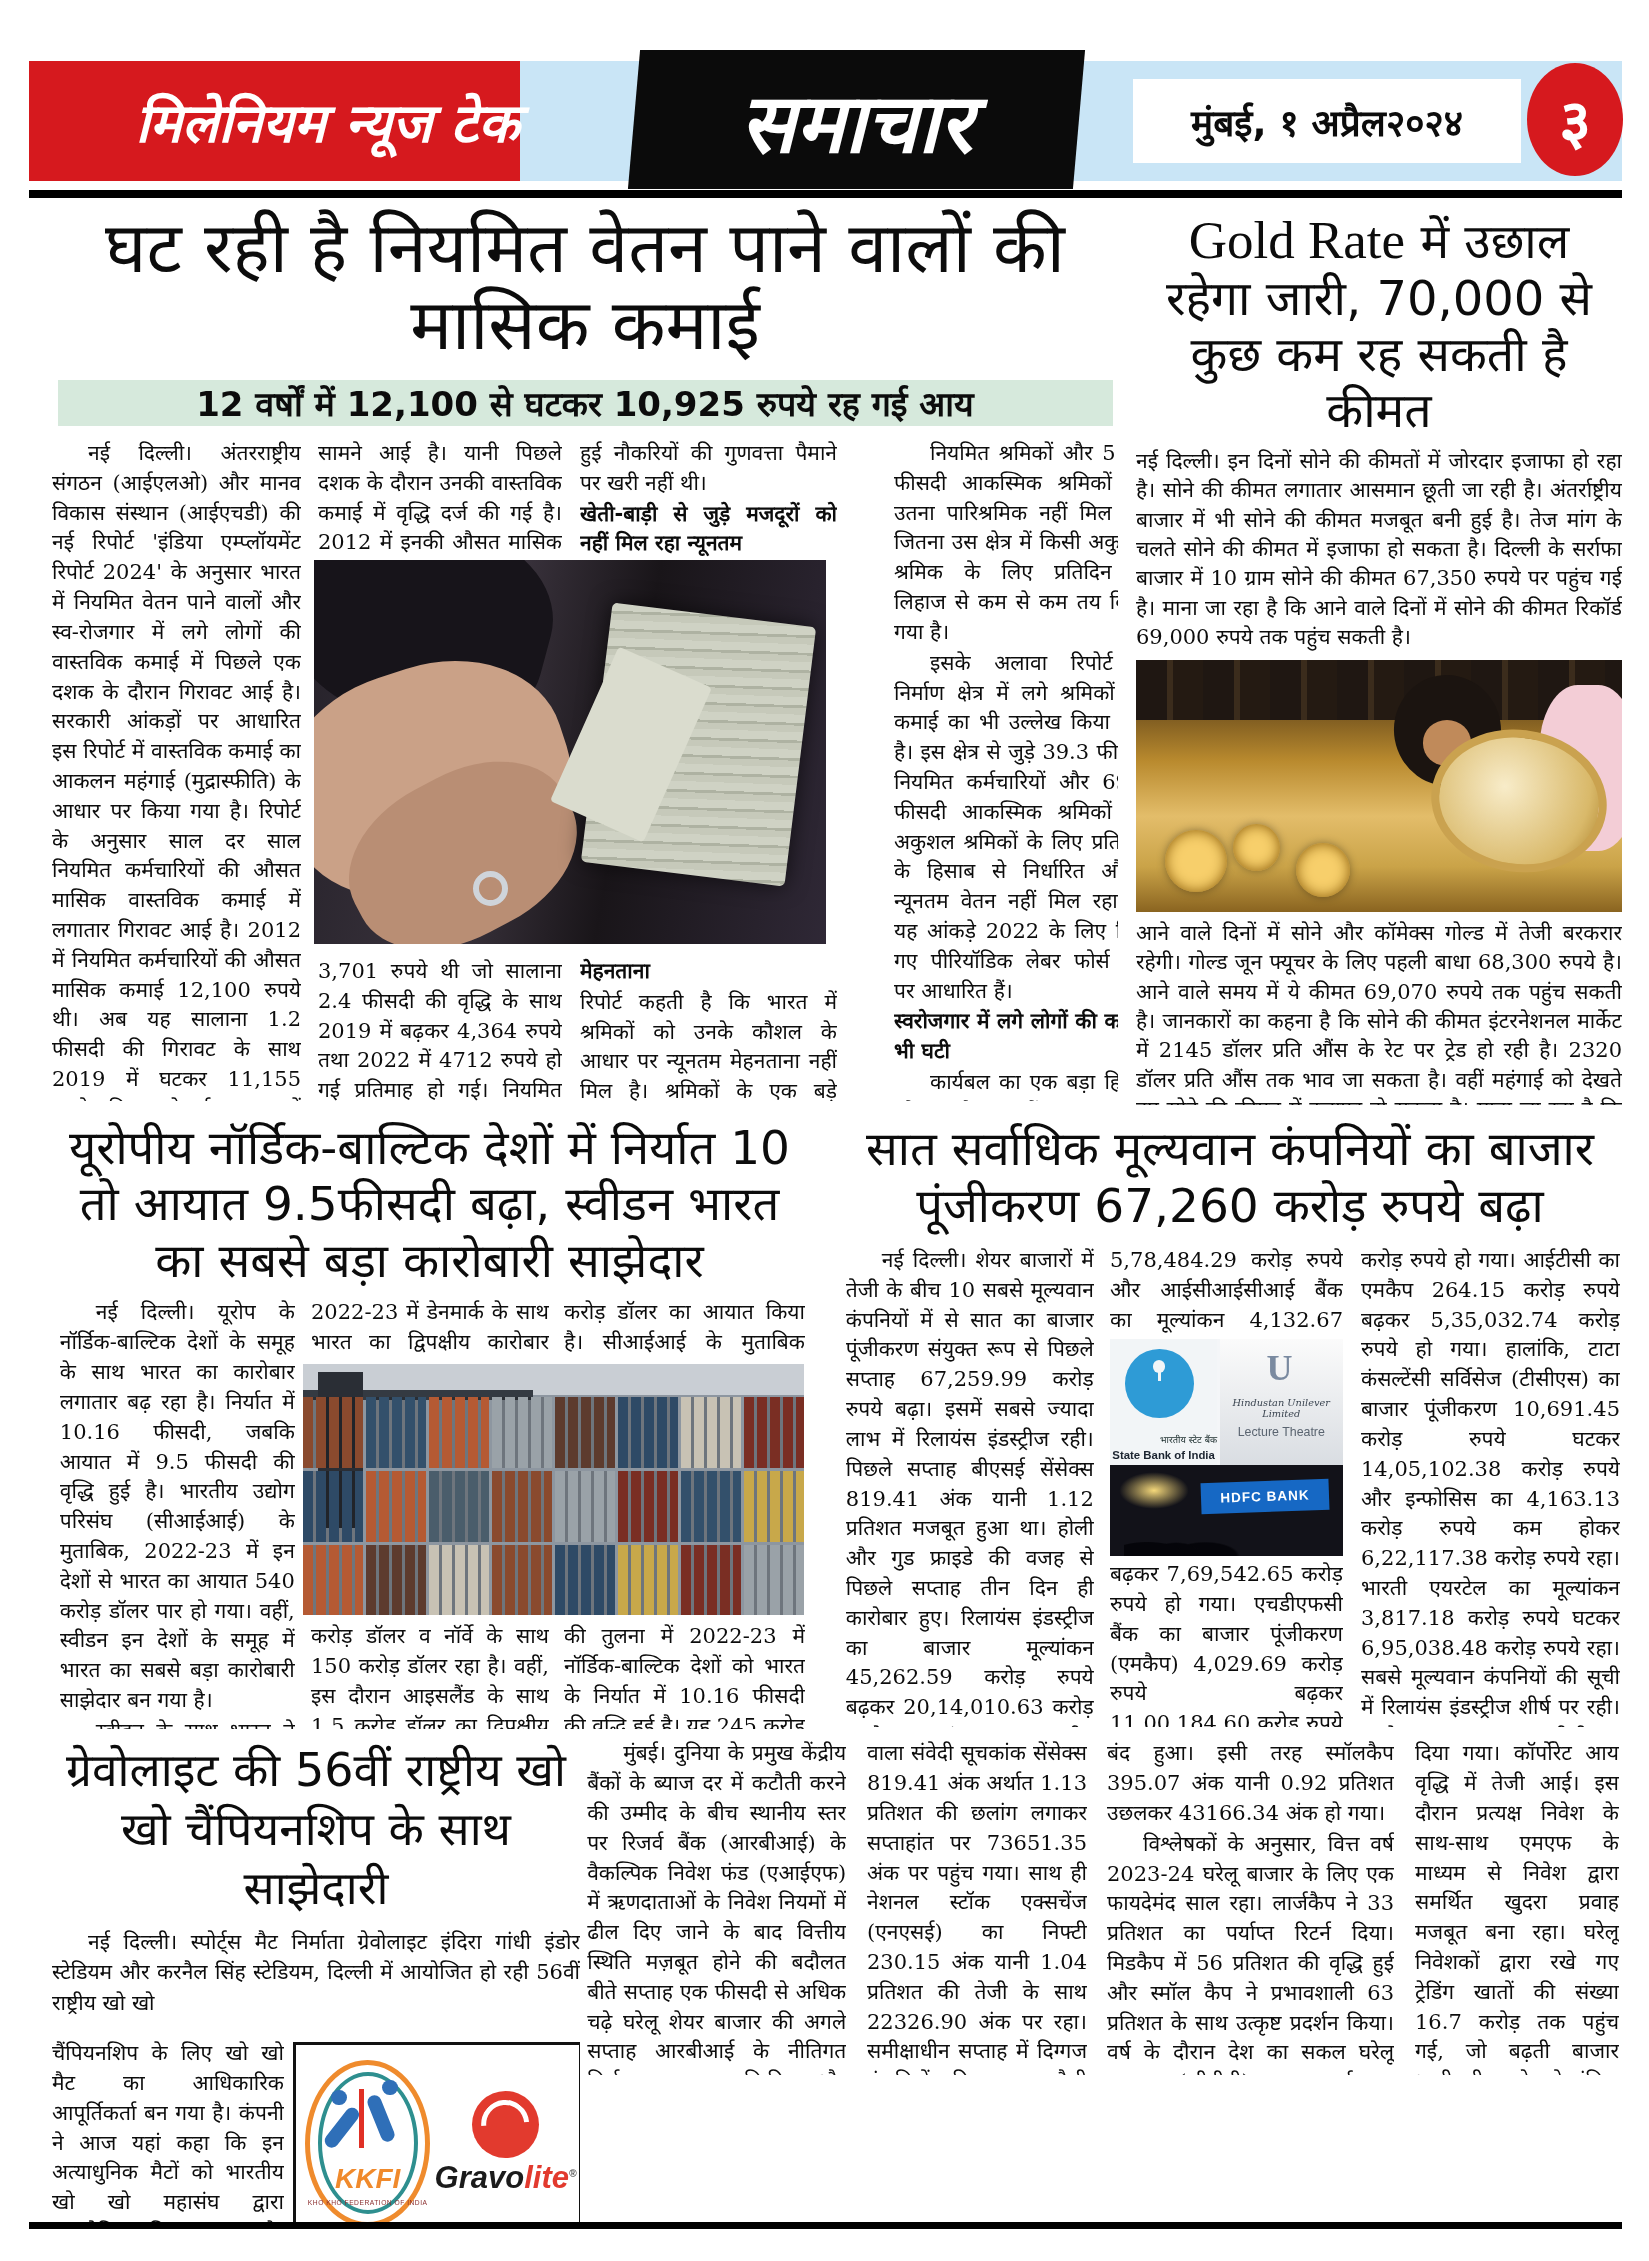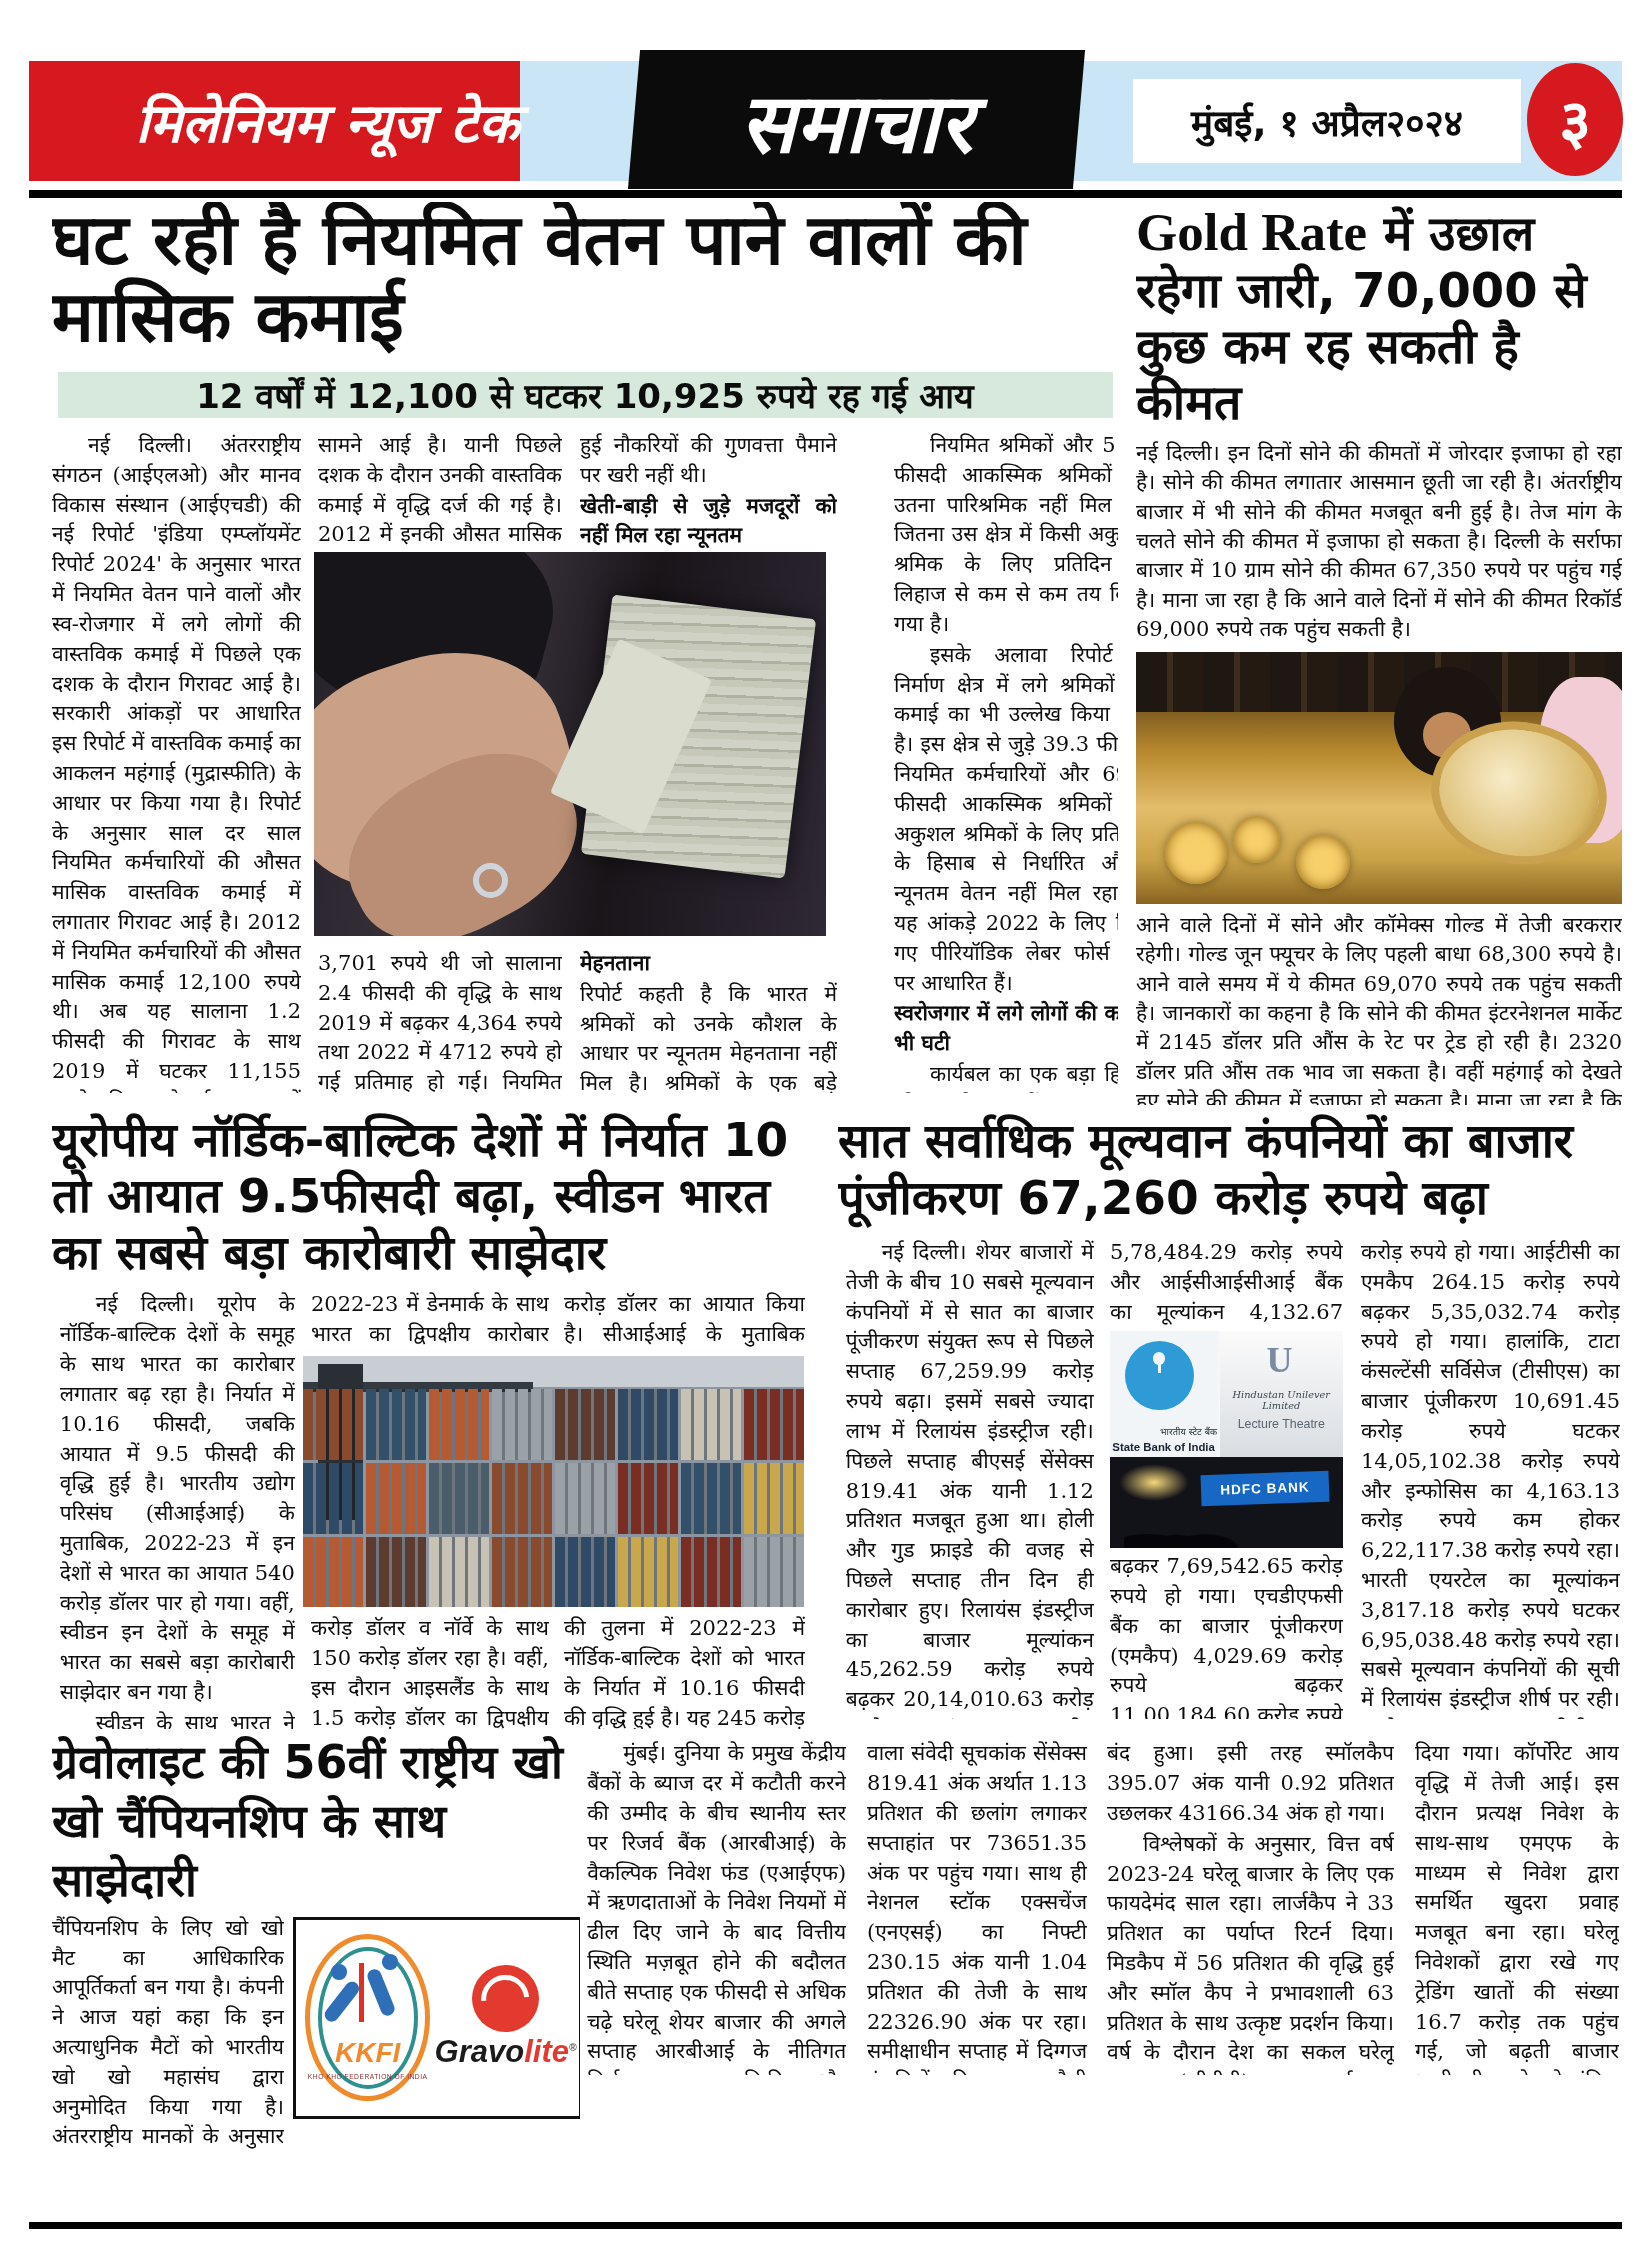--- a/index.html
+++ b/index.html
@@ -22,21 +22,21 @@
             border-radius:50%;display:flex;align-items:center;justify-content:center;}
   .mast-page span{color:#fff;font-family:"DejaVu Sans",sans-serif;font-weight:700;font-size:61px;}
   .rule{position:absolute;left:28.5px;width:1593px;height:8.3px;background:#000;}
   .top-rule{top:190px;}
   .bottom-rule{top:2222px;height:7.2px;}
   
   section{position:absolute;overflow:hidden;}
   .bodytext p{margin:0 0 1px 0;font-size:21px;line-height:1.42;text-align:justify;text-indent:36px;}
   .bodytext p.noind{text-indent:0;}
   .bodytext p.sub{font-weight:700;font-family:"DejaVu Sans",sans-serif;}
-  h1,h2{margin:0;font-family:"DejaVu Sans",sans-serif;font-weight:700;}
+  h1,h2{margin:8px;font-family:"DejaVu Sans",sans-serif;font-weight:400;text-align:center;}
   .photo{position:relative;overflow:hidden;}
   
   .sec-lead{left:52px;top:202px;width:1066px;height:903px;}
   .sec-lead h1{font-size:70px;line-height:1.1;}
   .lead-subbar{margin:15.5px auto 0 auto;width:1055px;height:46px;background:#d6e9dc;
       display:flex;align-items:center;justify-content:center;font-family:"DejaVu Sans",sans-serif;
       font-weight:700;font-size:34px;}
   .lead-body{position:relative;margin-top:13.5px;height:662px;}
   .lcol{position:absolute;top:0;bottom:0;overflow:hidden;}
   .l-c1{left:0;width:249px;}
@@ -340,20 +340,21 @@
         <p class="noind">बढ़कर 7,69,542.65 करोड़ रुपये हो गया। एचडीएफसी बैंक का बाजार पूंजीकरण (एमकैप) 4,029.69 करोड़ रुपये बढ़कर 11,00,184.60 करोड़ रुपये और हिंदुस्तान यूनिलीवर का 2,819.51 करोड़ रुपये बढ़कर 5,32,946.04</p>
       </div>
       <div class="mcol m-c3">
         <p class="noind">करोड़ रुपये हो गया। आईटीसी का एमकैप 264.15 करोड़ रुपये बढ़कर 5,35,032.74 करोड़ रुपये हो गया। हालांकि, टाटा कंसल्टेंसी सर्विसेज (टीसीएस) का बाजार पूंजीकरण 10,691.45 करोड़ रुपये घटकर 14,05,102.38 करोड़ रुपये और इन्फोसिस का 4,163.13 करोड़ रुपये कम होकर 6,22,117.38 करोड़ रुपये रहा। भारती एयरटेल का मूल्यांकन 3,817.18 करोड़ रुपये घटकर 6,95,038.48 करोड़ रुपये रहा। सबसे मूल्यवान कंपनियों की सूची में रिलायंस इंडस्ट्रीज शीर्ष पर रही। इसके बाद क्रमशः टीसीएस, एचडीएफसी बैंक, आईसीआईसीआई बैंक, भारती एयरटेल, भारतीय स्टेट बैंक, इन्फोसिस, एलआईसी, आईटीसी और हिंदुस्तान यूनिलीवर का स्थान रहा।</p>
       </div>
     </div>
   </section>
 
   <section class="sec-grav">
     <h2>ग्रेवोलाइट की 56वीं राष्ट्रीय खो खो चैंपियनशिप के साथ साझेदारी</h2>
+    <p class="grav-intro">नई दिल्ली। स्पोर्ट्स मैट निर्माता ग्रेवोलाइट इंदिरा गांधी इंडोर स्टेडियम और करनैल सिंह स्टेडियम, दिल्ली में आयोजित हो रही 56वीं राष्ट्रीय खो खो</p>
     <div class="grav-body bodytext">
       <div class="g-c1">
         <p class="noind">चैंपियनशिप के लिए खो खो मैट का आधिकारिक आपूर्तिकर्ता बन गया है। कंपनी ने आज यहां कहा कि इन अत्याधुनिक मैटों को भारतीय खो खो महासंघ द्वारा अनुमोदित किया गया है। अंतरराष्ट्रीय मानकों के अनुसार फेडरेशन द्वारा अनुशंसित</p>
       </div>
       <div class="grav-logobox">
         <div class="kkfi">
           <div class="kkfi-outer"></div>
           <div class="kkfi-inner"></div>
           <div class="kkfi-pole"></div>
           <div class="kkfi-h1"></div>

